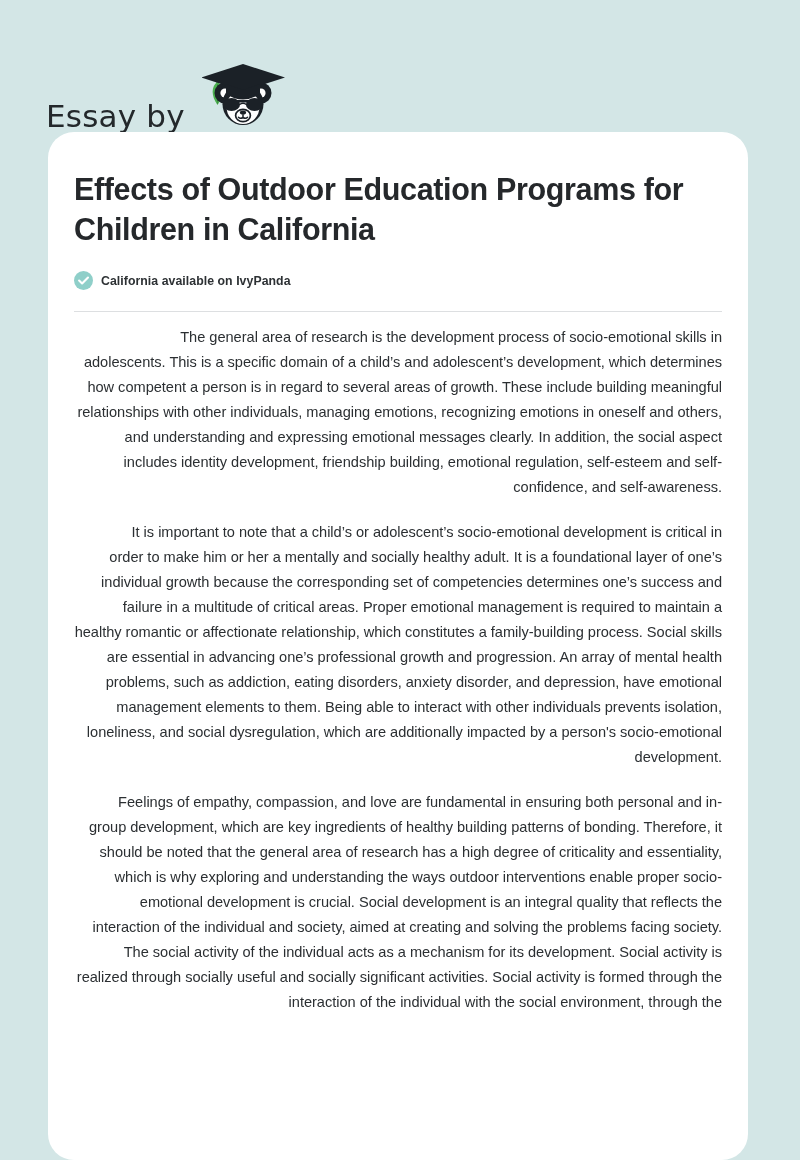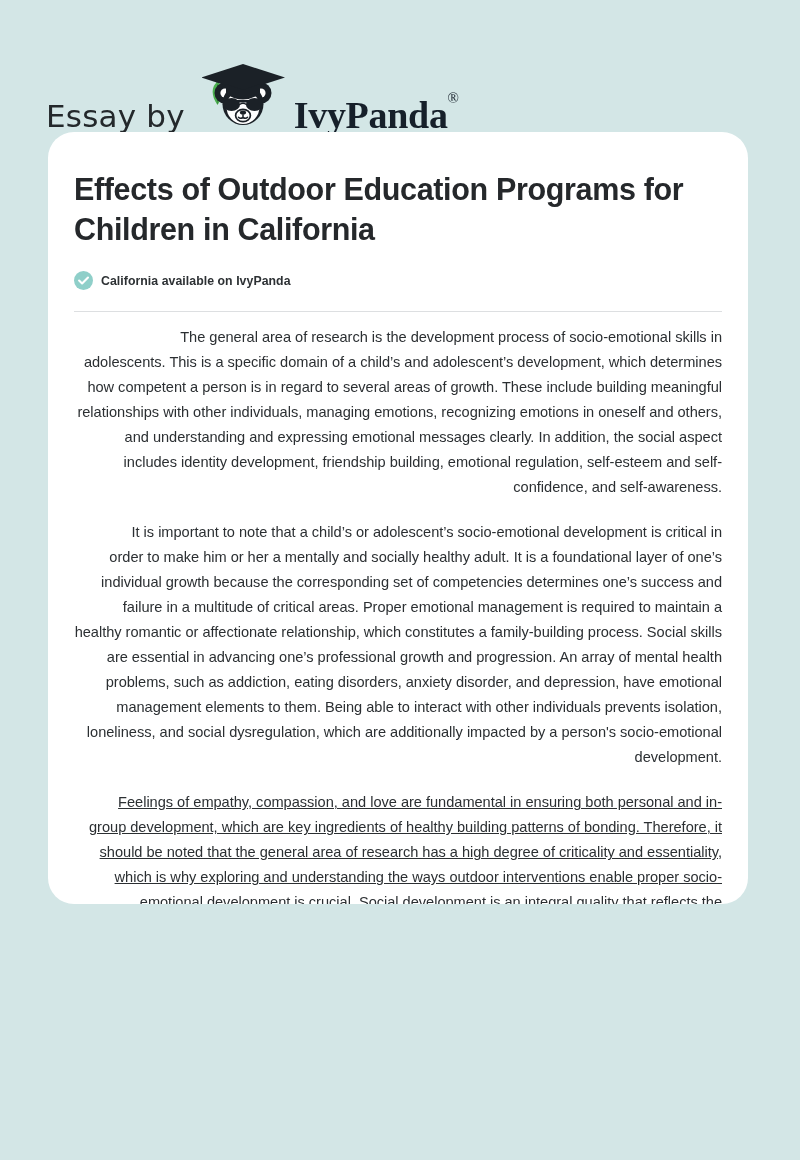--- a/index.html
+++ b/index.html
@@ -61,21 +61,21 @@
     top: -0.75em;
     position: relative;
   }
 
   
   .paper-card {
     position: absolute;
     left: 48px;
     top: 132px;
     width: 700px;
-    height: 772px;
+    height: 1028px;
     background: #ffffff;
     border-radius: 26px;
     overflow: hidden;
   }
   .paper-inner {
     padding: 38px 26px 0 26px;
   }
 
   .doc-title {
     margin: 0;
@@ -126,21 +126,21 @@
   .doc-body p {
     margin: 0 0 20px 0;
     font-family: "Liberation Sans", sans-serif;
     font-size: 14.6px;
     line-height: 25px;
     color: #2b2f32;
     text-indent: 29px;
     text-align: right;
     letter-spacing: -0.02px;
   }
-  .doc-body p:last-child { margin-bottom: 0; text-decoration: underline; }
+  .doc-body p:last-child { margin-bottom: 0; }
 </style>
 </head>
 <body>
 
 <div class="brand-bar">
 
   <span class="brand-essay-by">Essay by</span>
 
   <span class="brand-logo-mark">
     <svg viewBox="0 0 86 72" width="86" height="72" aria-hidden="true">
@@ -164,23 +164,20 @@
 
       <ellipse cx="41" cy="55.5" rx="7.4" ry="6.2" fill="#ffffff" stroke="#1b2127" stroke-width="1.7"></ellipse>
       <ellipse cx="41" cy="52.6" rx="3.1" ry="2.1" fill="#1b2127"></ellipse>
       <path d="M41 55 v2.3 M41 57.3 q-2.6 2 -4.6 0 M41 57.3 q2.6 2 4.6 0" stroke="#1b2127" stroke-width="1.5" fill="none" stroke-linecap="round"></path>
 
       <path d="M41 4 L83 17.5 L41 31 L-1 17.5 Z" fill="#1b2127"></path>
       <path d="M24 24 L24 34 q17 11 34 0 L58 24 L41 30 Z" fill="#1b2127"></path>
     </svg>
   </span>
 
-  <span class="brand-wordmark">
-    <span>IvyPanda</span><sup>®</sup>
-  </span>
 </div>
 
 <div class="paper-card">
   <div class="paper-inner">
 
     <h1 class="doc-title">Effects of Outdoor Education Programs for Children in California</h1>
 
     <div class="exclusive-row">
       <span class="exclusive-check">
         <svg viewBox="0 0 19 19" width="19" height="19" aria-hidden="true">

